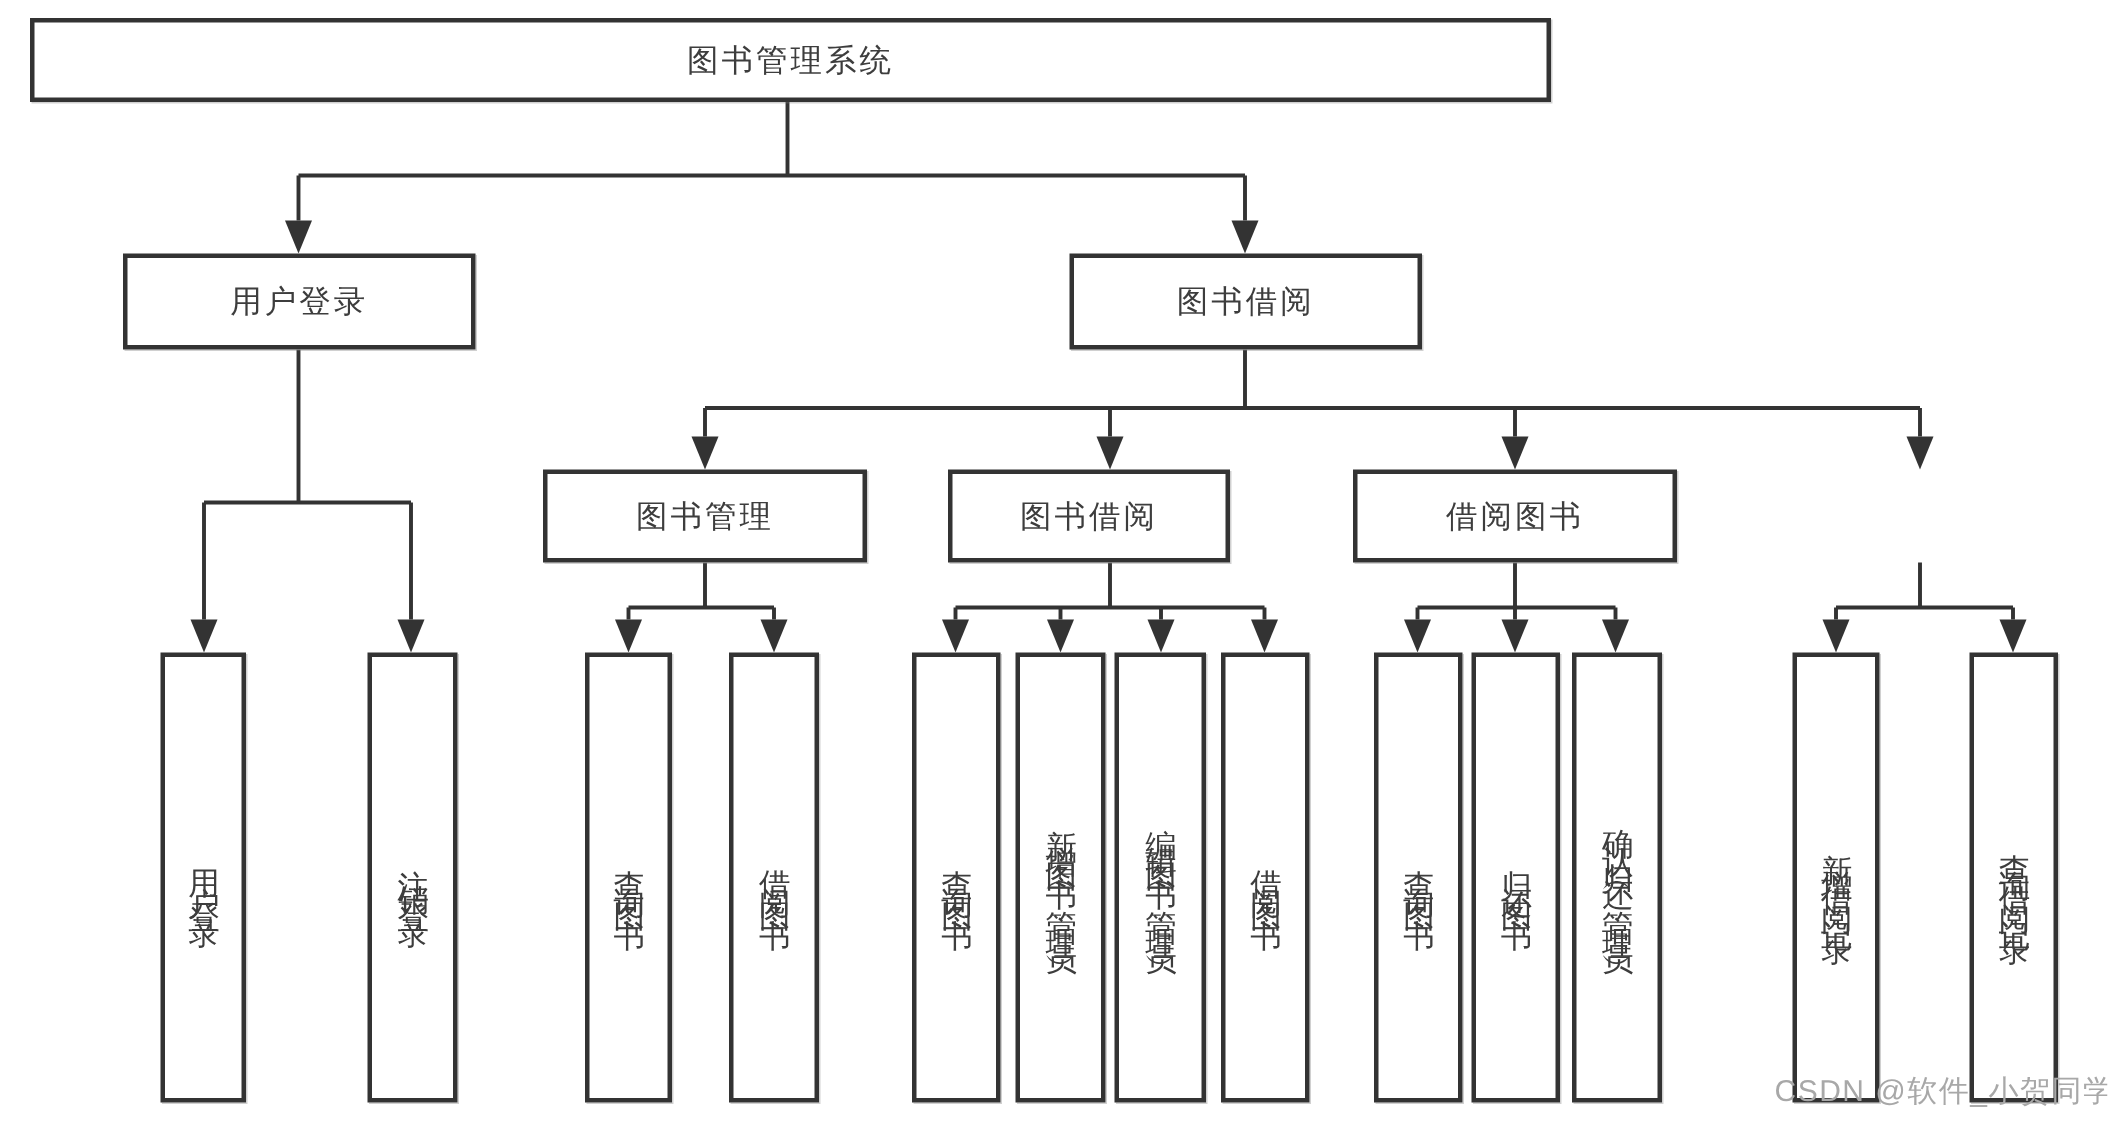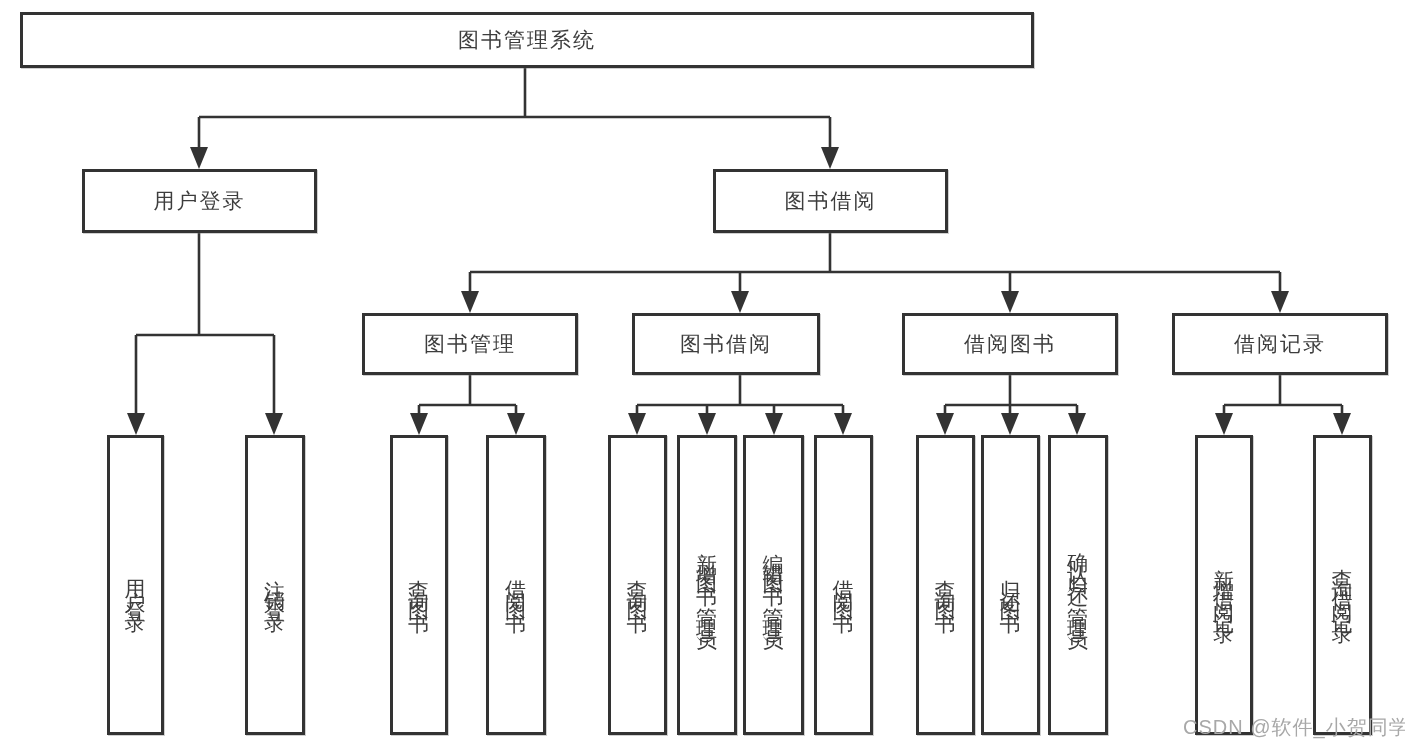--- a/index.html
+++ b/index.html
@@ -132,23 +132,20 @@
 
   <div class="box h" style="left:362px;top:313px;width:216px;height:62px">
     <span>图书管理</span>
   </div>
   <div class="box h" style="left:632px;top:313px;width:188px;height:62px">
     <span>图书借阅</span>
   </div>
   <div class="box h" style="left:902px;top:313px;width:216px;height:62px">
     <span>借阅图书</span>
   </div>
-  <div class="box h" style="left:1172px;top:313px;width:216px;height:62px">
-    <span>借阅记录</span>
-  </div>
 
   <div class="box v" style="left:107px;top:435px;width:57px;height:300px">
     <span>用户登录</span>
   </div>
   <div class="box v" style="left:245px;top:435px;width:60px;height:300px">
     <span>注销登录</span>
   </div>
 
   <div class="box v" style="left:390px;top:435px;width:58px;height:300px">
     <span>查询图书</span>

